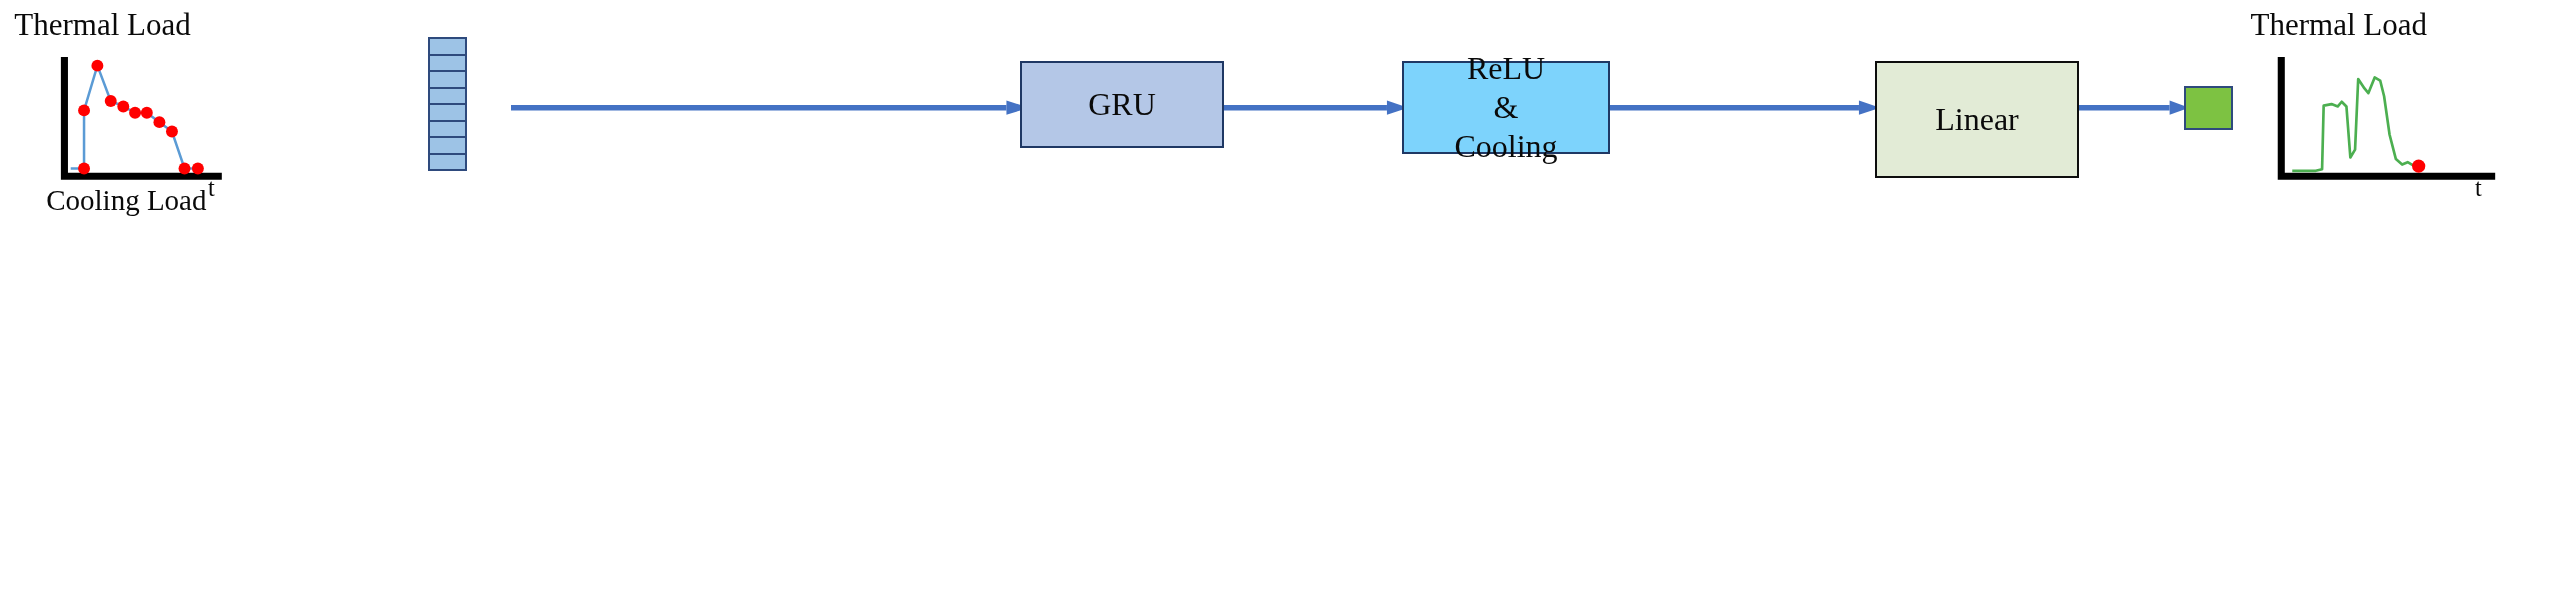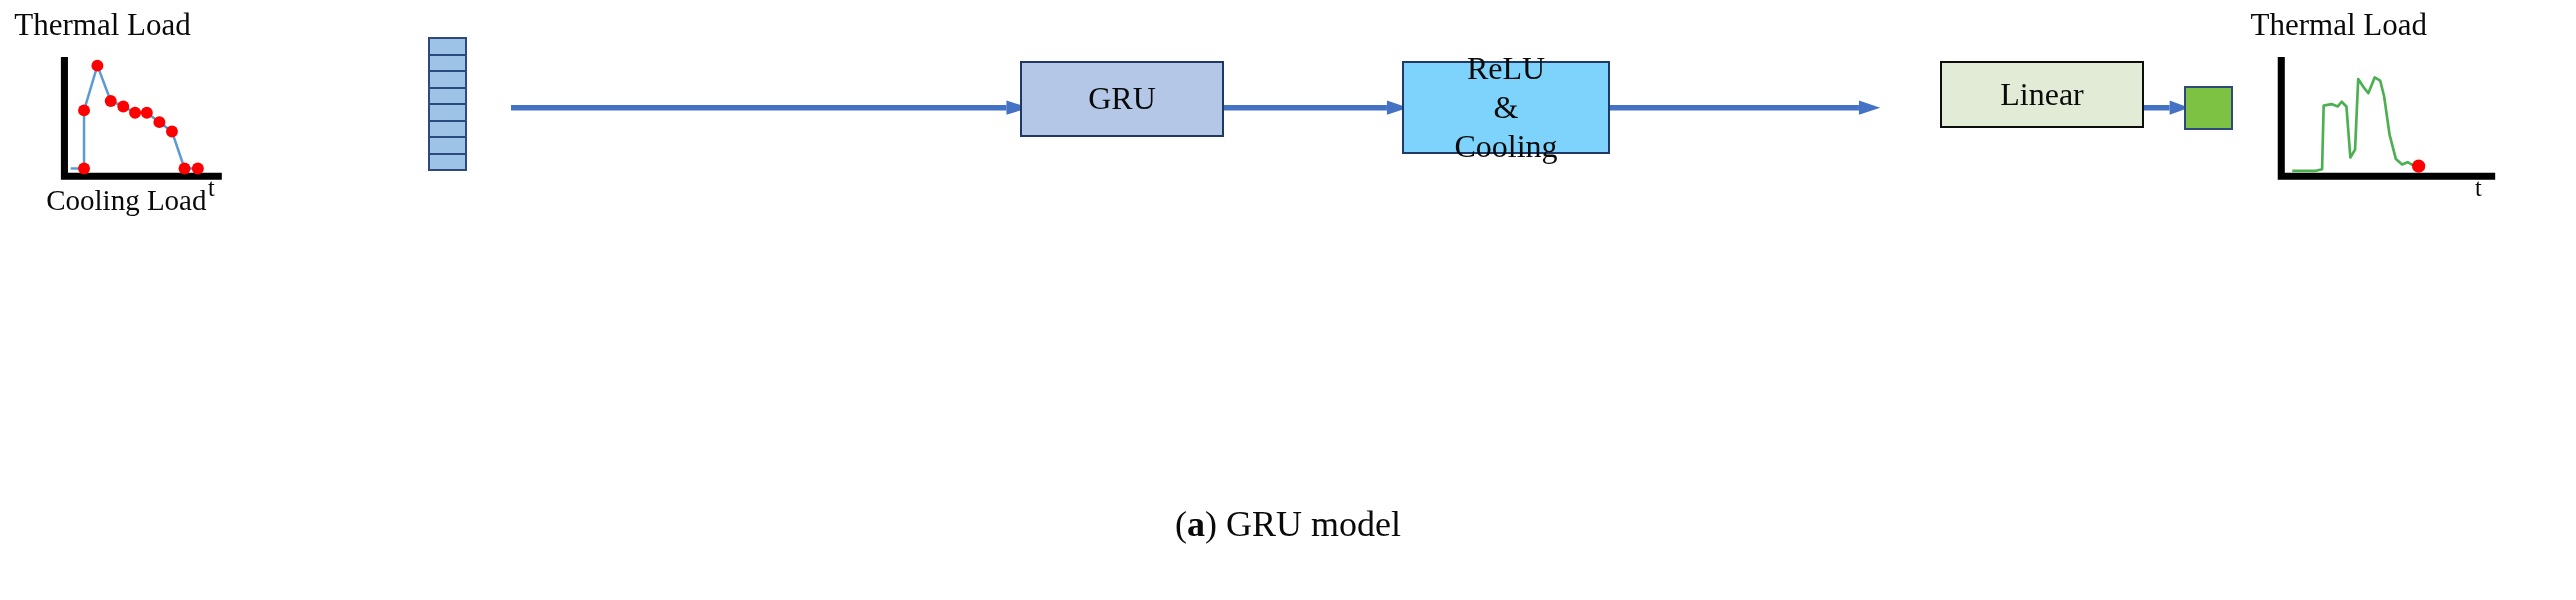--- a/index.html
+++ b/index.html
@@ -24,25 +24,25 @@
                 display:flex;flex-direction:column;
                 border:2px solid #2e4a7d;box-sizing:border-box;
                 background:#9dc3e6;}
   #vector-stack .cell{flex:1 1 0;border-bottom:2px solid #2e4a7d;box-sizing:border-box;}
   #vector-stack .cell:last-child{border-bottom:none;}
 
   
   .box{position:absolute;box-sizing:border-box;display:flex;
        align-items:center;justify-content:center;text-align:center;
        font-size:32px;line-height:1.22;}
-  #box-gru{left:1020px;top:61px;width:204px;height:76px;
+  #box-gru{left:1020px;top:61px;width:204px;height:87px;
            background:#b4c7e7;border:2.4px solid #1f3864;}
   #box-relu{left:1402px;top:61px;width:208px;height:93px;
             background:#7dd3fc;border:2.4px solid #1f3864;}
-  #box-linear{left:1940px;top:61px;width:204px;height:67px;
+  #box-linear{left:1875px;top:61px;width:204px;height:117px;
               background:#e2ebd6;border:2.4px solid #0d0d0d;}
   #output-square{position:absolute;left:2184px;top:86px;width:49px;height:44px;
                  background:#7dc242;border:2.4px solid #2e4a7d;box-sizing:border-box;}
 
   
   .arrow{position:absolute;height:17.3px;}
   #arrow-1{left:511px;top:99px;width:519px;}
   #arrow-2{left:1220px;top:99px;width:189px;}
   #arrow-3{left:1604px;top:99px;width:277px;}
   #arrow-4{left:2074px;top:99px;width:116px;}
@@ -138,19 +138,15 @@
     <svg width="314" height="157" viewBox="0 0 400 200" style="position:absolute;left:0px;top:49px;">
       <path d="M 22 2 L 22 152 L 290 152" stroke="#000000" stroke-width="9" fill="none" stroke-linecap="square"></path>
       <polyline points="36,145 52,145 66,145 74,143 76,62 86,60 94,63 99,57 105,63 110,128 116,118 120,28 128,40 133,46 141,26 148,30 153,50 160,99 168,130 176,137 183,134 190,138" stroke="#4caf50" stroke-width="3.4" fill="none" stroke-linejoin="round"></polyline>
       <circle cx="197" cy="139" r="8.5" fill="#ff0000"></circle>
     </svg>
 
     <div class="lbl tlab" style="left:211px;top:167px;">t</div>
 
   </div>
 
-  <div id="caption">
-    <span>(<span class="bold">a</span>)</span>
-    <span>GRU model</span>
-  </div>
 
 </div>
 
 
 </body></html>

